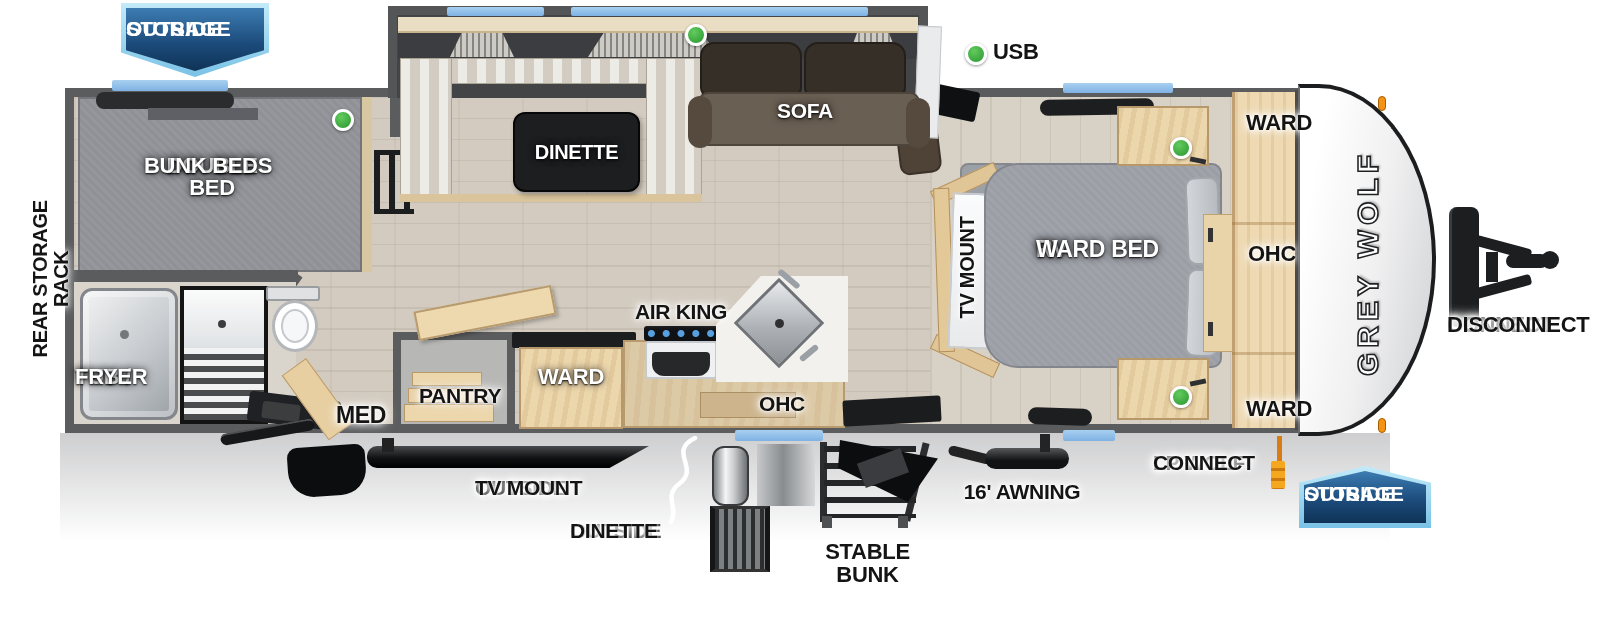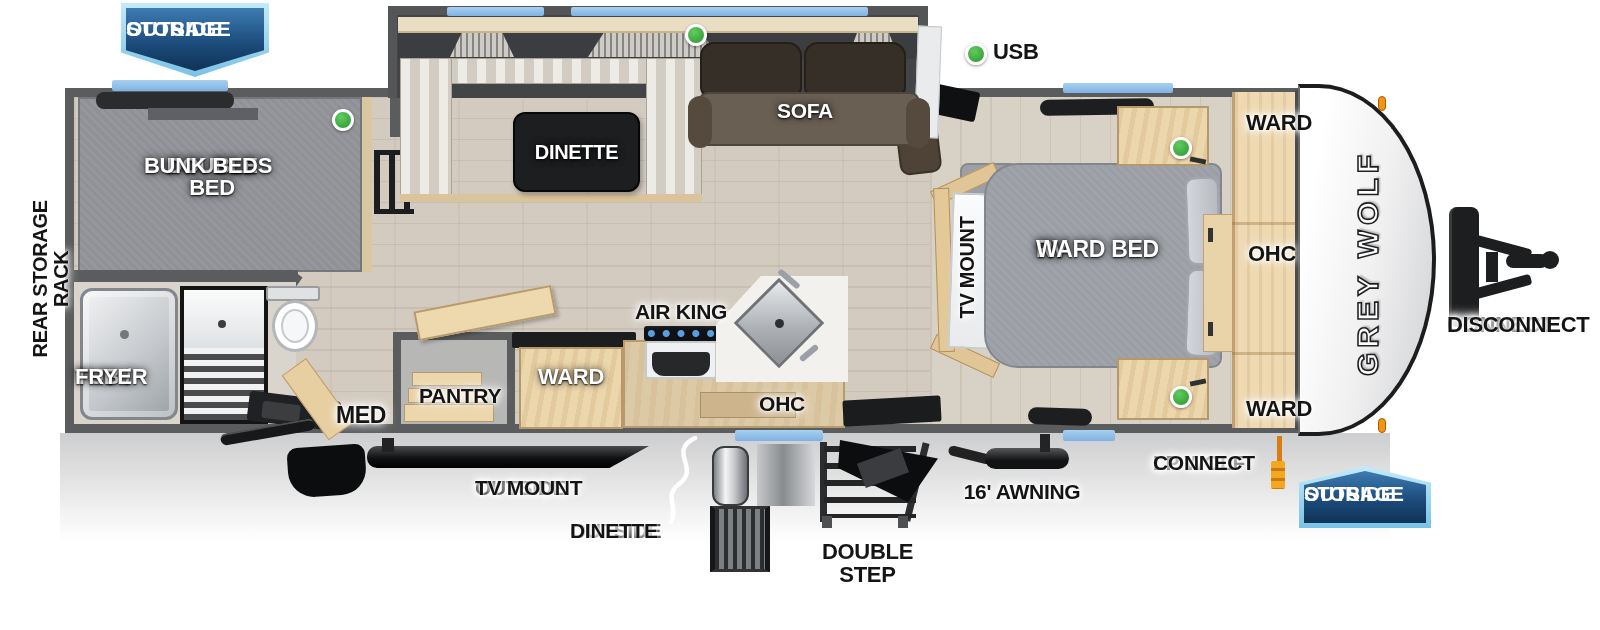--- a/index.html
+++ b/index.html
@@ -264,21 +264,21 @@
   <div class="lbl-b" style="left:1239px;top:398px;width:80px;font-size:22px;">WARD</div>
 
   <div class="lbl-b" style="left:475px;top:477px;width:130px;font-size:21px;">
     <span>OUTSIDE</span>
       <span>TV MOUNT</span>
   </div>
   <div class="lbl-b" style="left:570px;top:520px;width:130px;font-size:21px;">
     <span>OUTSIDE</span>
       <span>DINETTE</span>
   </div>
-  <div class="lbl-b" style="left:795px;top:541px;width:145px;font-size:22px;">DOUBLE STEP</div>
+  <div class="lbl-b" style="left:795px;top:541px;width:145px;font-size:22px;">STABLE BUNK</div>
   <div class="lbl-b" style="left:952px;top:481px;width:140px;font-size:21px;">16' AWNING</div>
   <div class="lbl-b" style="left:1153px;top:452px;width:128px;font-size:21px;">
     <span>LP WOLF</span>
       <span>CONNECT</span>
   </div>
   <div class="lbl-b" style="left:1447px;top:314px;width:152px;font-size:22px;">
     <span>CONNECT</span>
       <span>DISCONNECT</span>
   </div>
 

